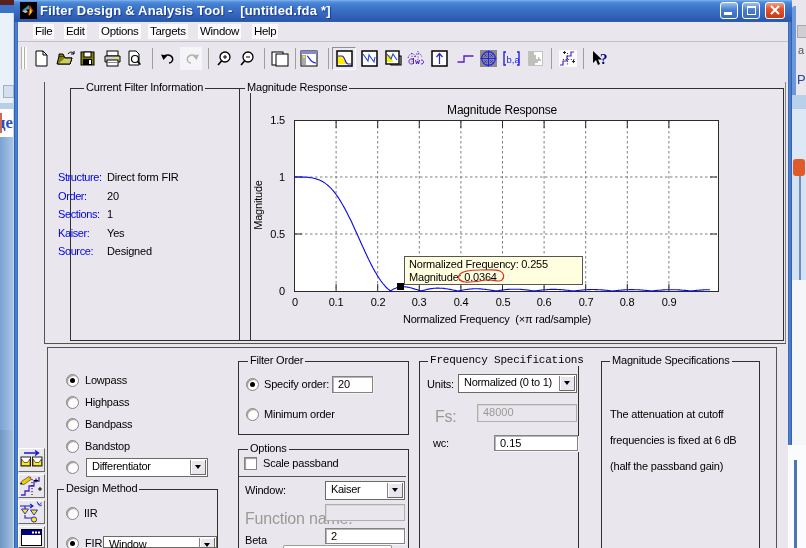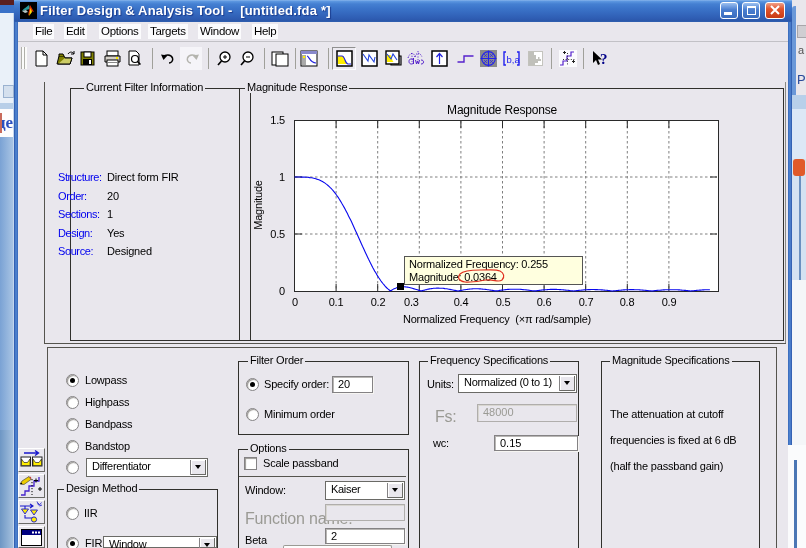--- a/index.html
+++ b/index.html
@@ -229,21 +229,21 @@
 
 <div class="gbox" style="left:49px;top:88px;width:179px;height:251px;margin-left:21px;">
  <div class="glab" style="left:13px;">Current Filter Information</div>
 </div>
 <div class="txt11 blue" style="left:58px;top:171px;text-align:center;">Structure:</div>
 <div class="txt11" style="left:107px;top:171px;">Direct form FIR</div>
 <div class="txt11 blue" style="left:58px;top:190px;">Order:</div>
 <div class="txt11" style="left:107px;top:190px;">20</div>
 <div class="txt11 blue" style="left:58px;top:208px;">Sections:</div>
 <div class="txt11" style="left:107px;top:208px;">1</div>
-<div class="txt11 blue" style="left:58px;top:227px;">Design:</div>
+<div class="txt11 blue" style="left:58px;top:227px;">Kaiser:</div>
 <div class="txt11" style="left:107px;top:227px;">Yes</div>
 <div class="txt11 blue" style="left:58px;top:245px;">Source:</div>
 <div class="txt11" style="left:107px;top:245px;">Designed</div>
 
 <div class="gbox" style="left:239px;top:88px;width:543px;height:251px;">
  <div class="glab" style="left:5px;">Magnitude Response</div>
 </div>
 
 <div class="abs" style="left:294px;top:120px;width:423px;height:170px;background:#fff;border:1px solid #2a2a2a;"></div>
 <svg class="abs" style="left:239px;top:95px;" width="543px" height="235" viewBox="239 95 543 235">
@@ -288,21 +288,21 @@
  <rect x="397" y="283" width="7" height="7" fill="#000"></rect>
 </svg>
 <div class="txt11" style="left:397px;top:103px;width:210px;text-align:center;font-size:12px;">Magnitude Response</div>
 <div class="txt11" style="left:259px;top:114px;width:30px;text-align:right;padding-right:4px;box-sizing:border-box;">1.5</div>
 <div class="txt11" style="left:259px;top:171px;width:30px;text-align:right;padding-right:4px;box-sizing:border-box;">1</div>
 <div class="txt11" style="left:259px;top:228px;width:30px;text-align:right;padding-right:4px;box-sizing:border-box;">0.5</div>
 <div class="txt11" style="left:259px;top:285px;width:30px;text-align:right;padding-right:4px;box-sizing:border-box;">0</div>
 <div class="txt11" style="left:280px;top:296px;width:30px;text-align:center;">0</div>
 <div class="txt11" style="left:321px;top:296px;width:30px;text-align:center;">0.1</div>
 <div class="txt11" style="left:363px;top:296px;width:30px;text-align:center;">0.2</div>
-<div class="txt11" style="left:404px;top:296px;width:30px;">0.3</div>
+<div class="txt11" style="left:404px;top:296px;width:30px;text-align:center;">0.3</div>
 <div class="txt11" style="left:446px;top:296px;width:30px;text-align:center;">0.4</div>
 <div class="txt11" style="left:488px;top:296px;width:30px;text-align:center;">0.5</div>
 <div class="txt11" style="left:529px;top:296px;width:30px;text-align:center;">0.6</div>
 <div class="txt11" style="left:571px;top:296px;width:30px;text-align:center;">0.7</div>
 <div class="txt11" style="left:612px;top:296px;width:30px;text-align:center;">0.8</div>
 <div class="txt11" style="left:654px;top:296px;width:30px;text-align:center;">0.9</div>
 <div class="txt11" style="left:347px;top:313px;width:300px;text-align:center;">Normalized Frequency&nbsp; (×π rad/sample)</div>
 <div class="txt11" style="left:208px;top:199px;width:100px;text-align:center;transform:rotate(-90deg);transform-origin:center;">Magnitude</div>
 
 <div class="abs" style="left:404px;top:256px;width:179px;height:29px;background:#ffffdf;border:1px solid #555;box-sizing:border-box;"></div>
@@ -360,21 +360,21 @@
 <div class="txt11" style="left:263px;top:457px;">Scale passband</div>
 <div class="abs" style="left:239px;top:476px;width:167px;height:72px;border-top:1px solid #55544e;"></div>
 <div class="txt11" style="left:245px;top:484px;">Window:</div>
 <div class="combo" style="left:325px;top:481px;width:80px;height:19px;">Kaiser<div class="cbtn" style="right:1px;height:15px;"></div></div>
 <div class="txtgray" style="left:245px;top:510px;">Function name:</div>
 <div class="dfield" style="left:325px;top:504px;width:80px;height:17px;"></div>
 <div class="txt11" style="left:245px;top:534px;">Beta</div>
 <div class="field" style="left:325px;top:528px;width:80px;height:16px;">2</div>
 
 <div class="gbox" style="left:419px;top:361px;width:158px;height:187px;border-bottom:none;">
- <div class="glab" style="left:8px;">Frequency Specifications</div>
+ <div class="glab" style="left:8px;font-family:Liberation Mono, monospace;">Frequency Specifications</div>
 </div>
 <div class="txt11" style="left:427px;top:378px;">Units:</div>
 <div class="combo" style="left:458px;top:374px;width:119px;height:19px;">Normalized (0 to 1)<div class="cbtn" style="right:1px;height:15px;"></div></div>
 <div class="txtgray" style="left:435px;top:408px;">Fs:</div>
 <div class="dfield" style="left:477px;top:404px;width:100px;height:18px;">48000</div>
 <div class="txt11" style="left:433px;top:437px;">wc:</div>
 <div class="field" style="left:494px;top:435px;width:84px;height:16px;">0.15</div>
 
 <div class="gbox" style="left:601px;top:361px;width:157px;height:187px;border-bottom:none;">
  <div class="glab" style="left:8px;">Magnitude Specifications</div>

